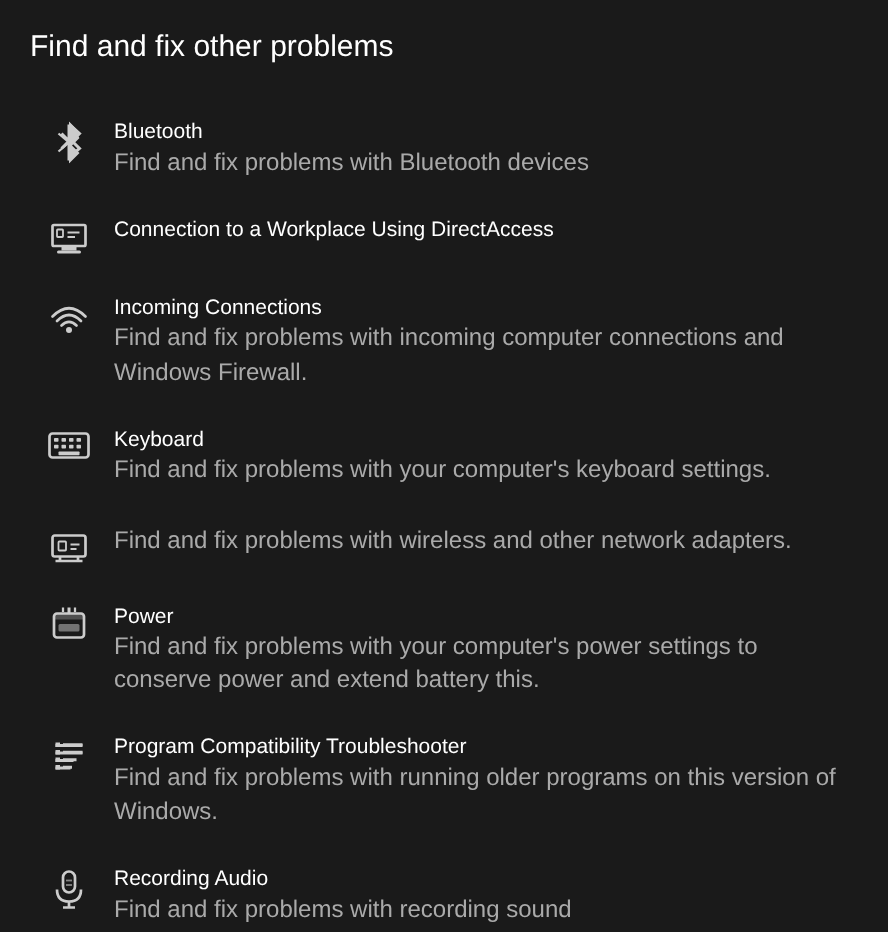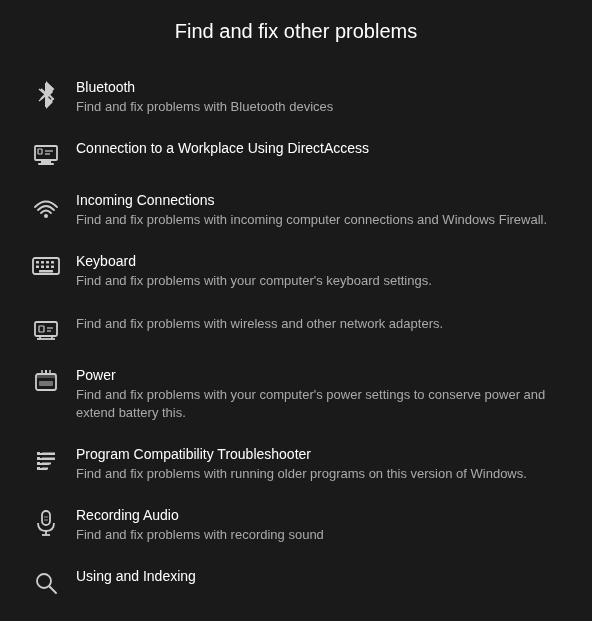--- a/index.html
+++ b/index.html
@@ -15,21 +15,20 @@
       width: 592px;
       min-height: 621px;
       padding: 20px 20px 20px 20px;
     }
 
     .page-title {
       font-size: 20px;
       font-weight: 300;
       color: #ffffff;
       margin-bottom: 24px;
-      text-align: center;
     }
 
     .troubleshooter-list {
       display: flex;
       flex-direction: column;
       gap: 0;
     }
 
     .troubleshooter-item {
       display: flex;
@@ -60,21 +59,21 @@
     }
 
     .item-title {
       font-size: 14px;
       font-weight: 400;
       color: #ffffff;
       margin-bottom: 3px;
     }
 
     .item-desc {
-      font-size: 13px;
+      font-size: 16px;
       color: #aaaaaa;
       line-height: 1.4;
     }
   </style>
 </head>
 <body>
 
 <h1 class="page-title">Find and fix other problems</h1>
 
 <div class="troubleshooter-list">

